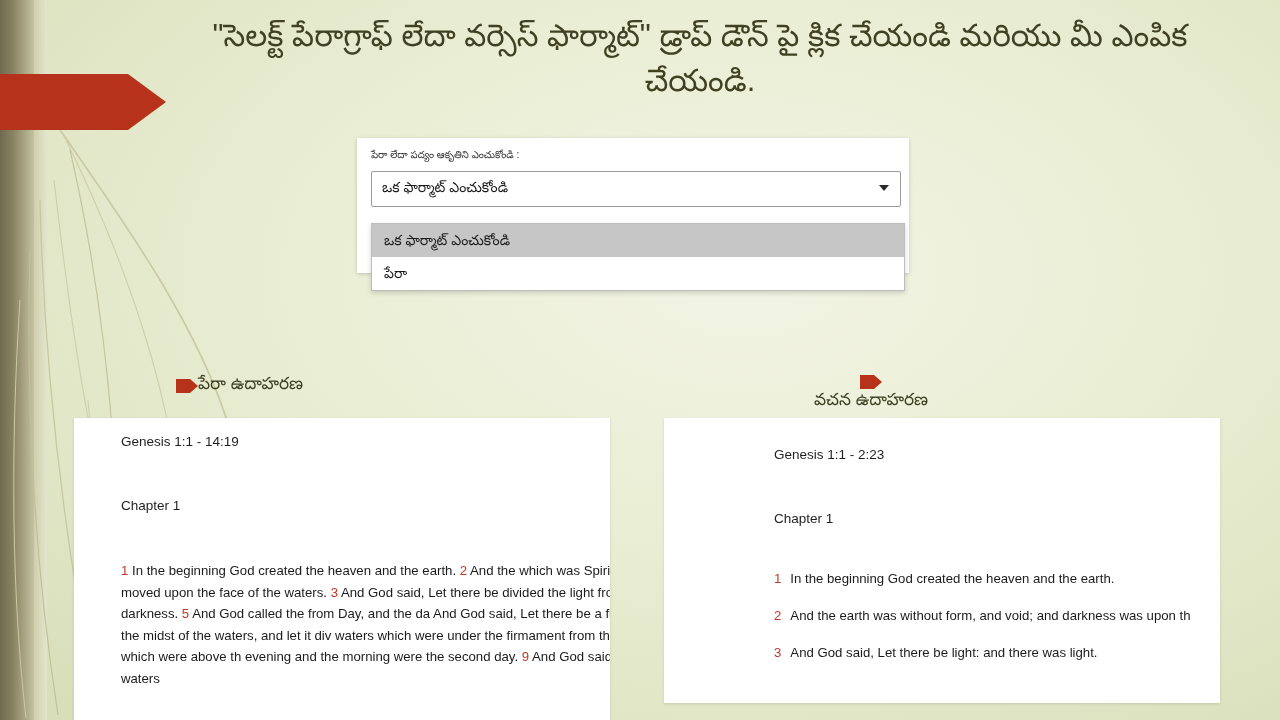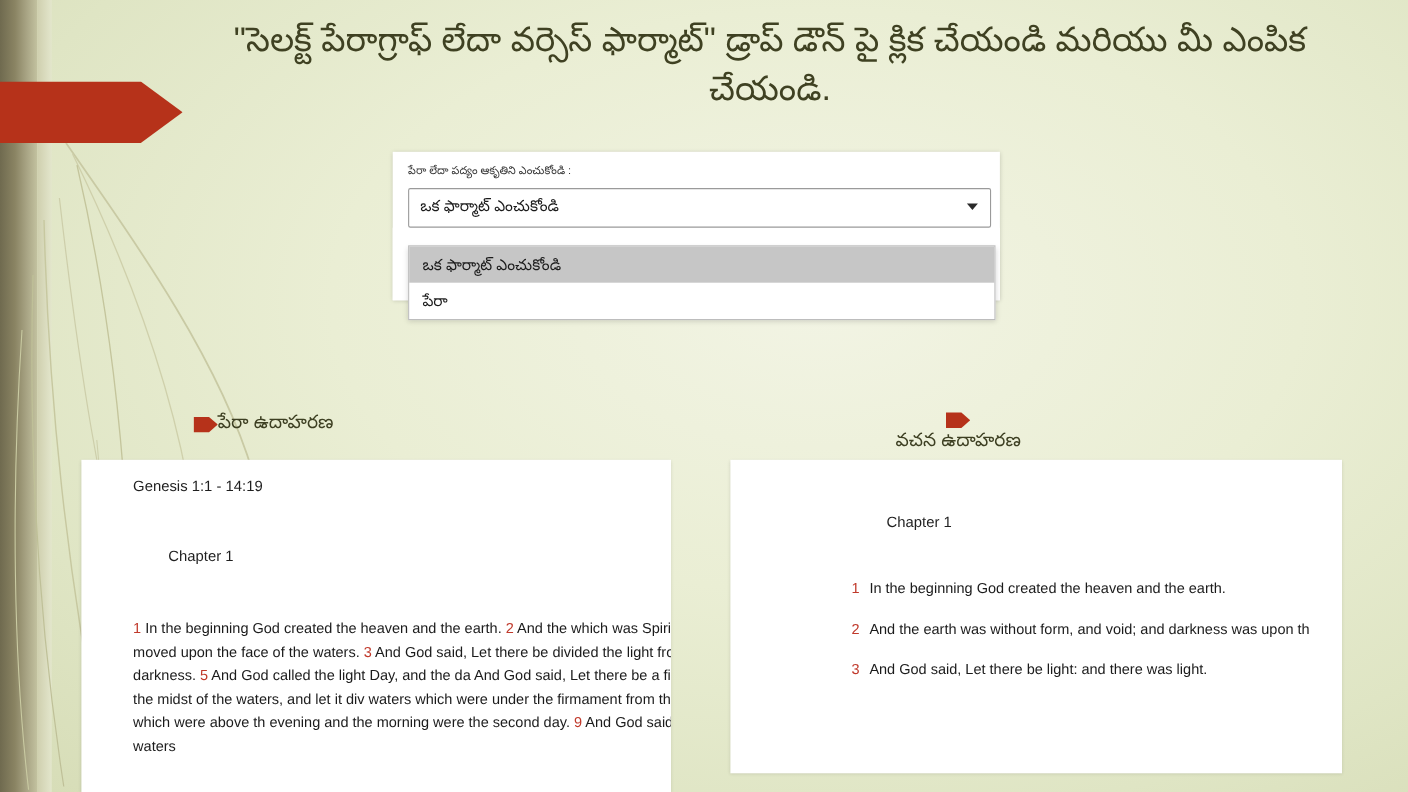--- a/index.html
+++ b/index.html
@@ -161,21 +161,20 @@
   }
   .doc-ref {
     font-family: "Liberation Sans", sans-serif;
     color: #1f1f1f;
   }
   .doc-left .doc-ref { font-size: 13.5px; padding: 16px 0 0 19px; }
   .doc-right .doc-ref { font-size: 13.5px; padding: 29px 0 0 82px; }
   .doc-chapter {
     font-family: "Liberation Sans", sans-serif;
     color: #1f1f1f;
-    margin-left: 32px;
   }
   .doc-left .doc-chapter { font-size: 13.5px; padding: 49px 0 0 19px; }
   .doc-right .doc-chapter { font-size: 13.5px; padding: 49px 0 0 82px; }
 
   .para-body {
     padding: 47px 0 0 19px;
     font-size: 13.2px;
     line-height: 1.63;
     color: #1b1b1b;
     width: 560px;
@@ -263,30 +262,31 @@
   <div class="para-body">
     <span class="vnum">1</span>
     <span>In the beginning God created the heaven and the earth.</span>
     <span class="vnum">2</span>
     <span>And the which was</span>
     <span>Spirit of God moved upon the face of the waters.</span>
     <span class="vnum">3</span>
     <span>And God said, Let there be</span>
     <span>divided the light from the darkness.</span>
     <span class="vnum">5</span>
-    <span>And God called the light Day, and the da</span>
+    <span>And God called the from Day, and the da</span>
     <span>And God said, Let there be a firmament in the midst of the waters, and let it div</span>
     <span>waters which were under the firmament from the waters which were above th</span>
     <span>evening and the morning were the second day.</span>
     <span class="vnum">9</span>
     <span>And God said, Let the waters</span>
   </div>
 </div>
 
 <div class="doc doc-right">
+  <div class="doc-ref">Genesis 1:1 - 2:23</div>
   <div class="doc-chapter">Chapter 1</div>
   <div class="verse-list">
     <div class="verse-row">
       <span class="vn">1</span>
       <span>In the beginning God created the heaven and the earth.</span>
     </div>
     <div class="verse-row">
       <span class="vn">2</span>
       <span>And the earth was without form, and void; and darkness was upon th</span>
     </div>

